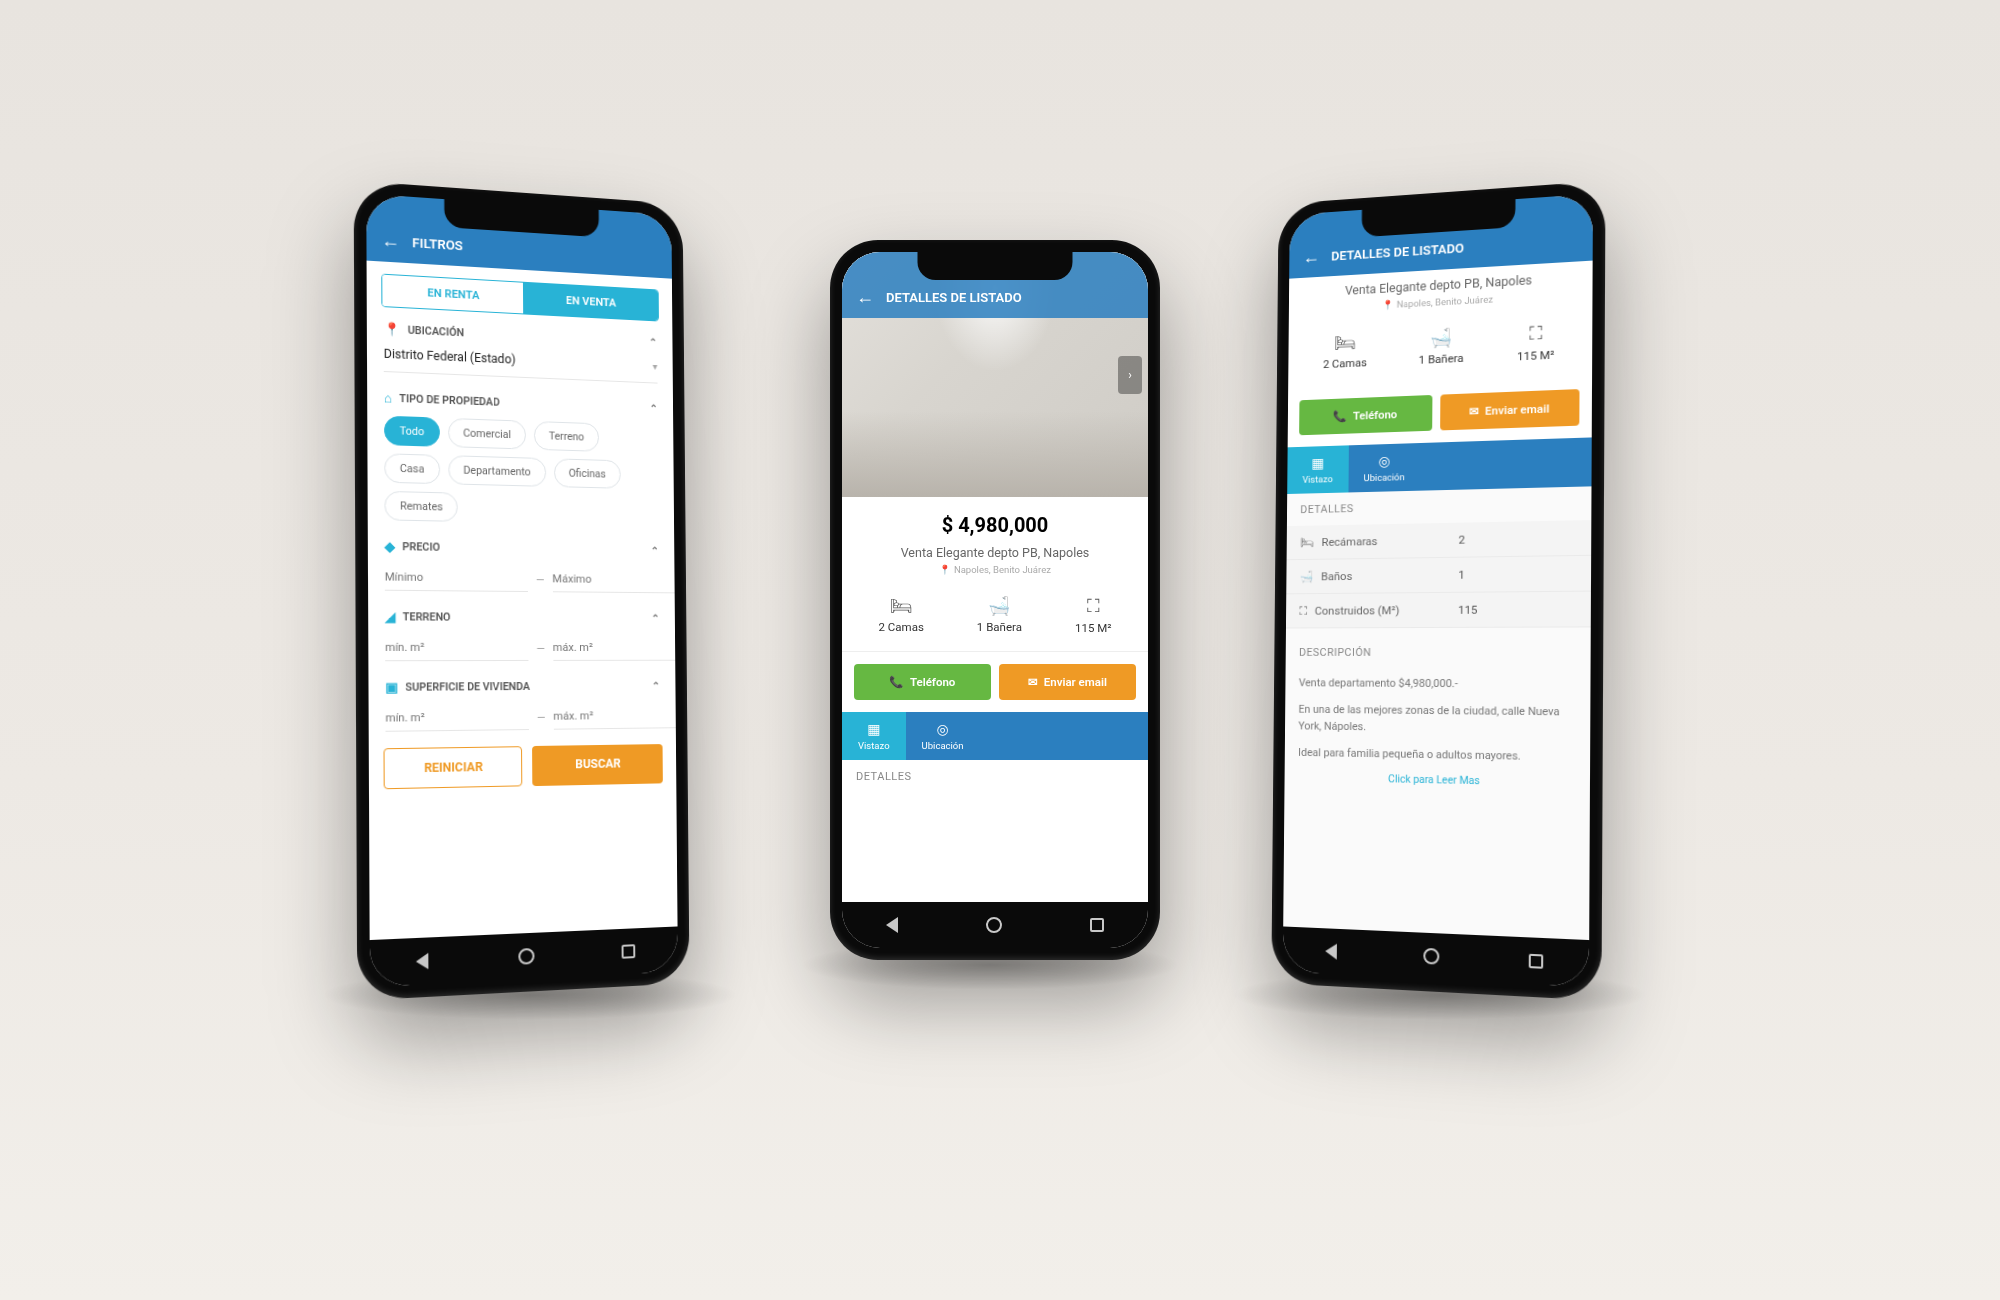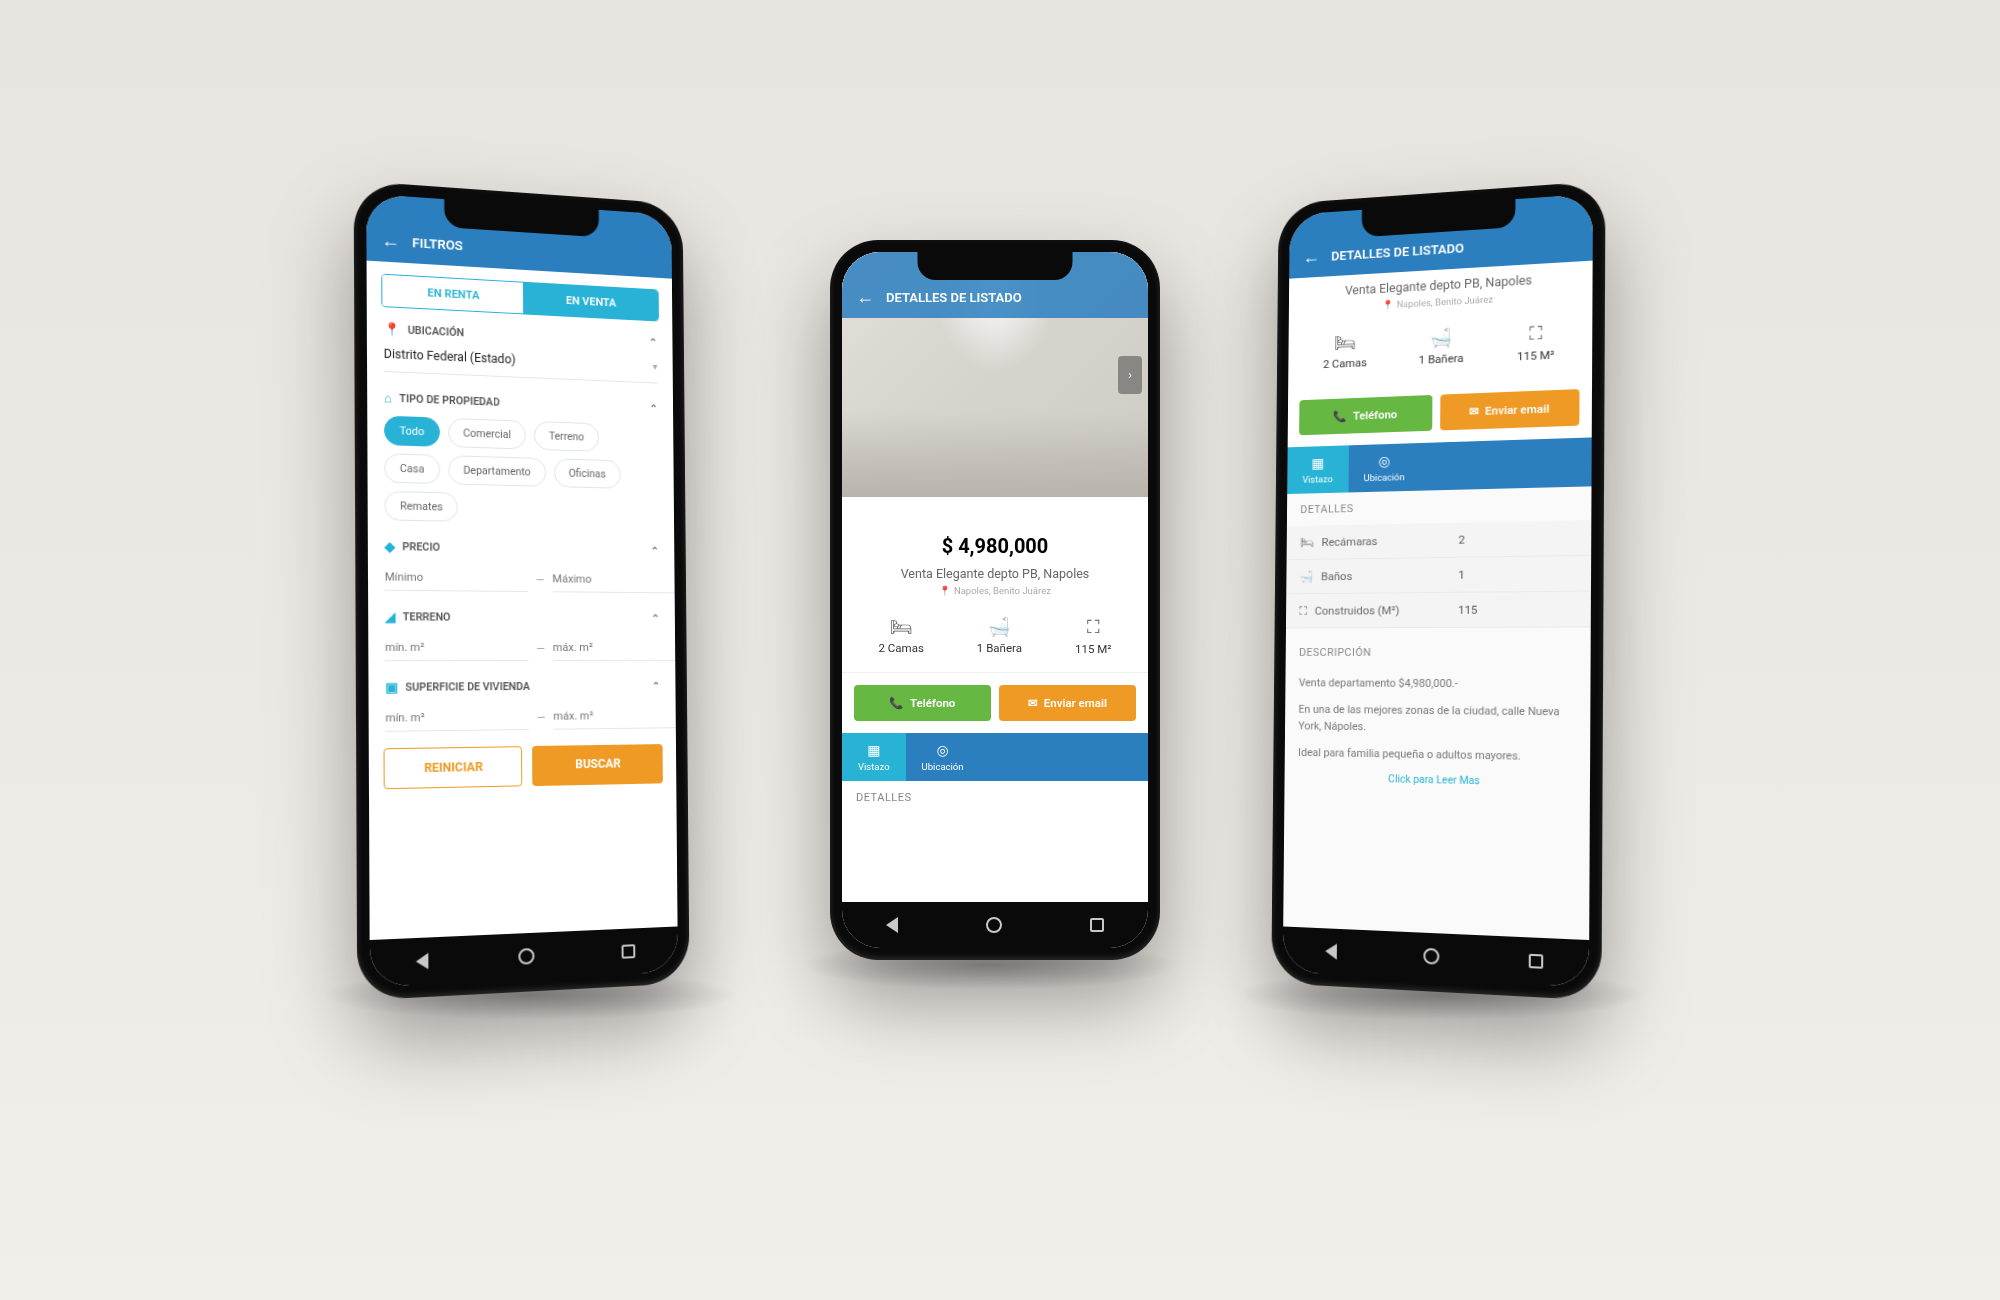--- a/index.html
+++ b/index.html
@@ -95,21 +95,21 @@
 .btn.solid { background:#ef9a25; color:#fff; }
 
 
 .hero { height: 245px; background: linear-gradient(135deg,#e3e0db 0%, #d8d5cf 40%, #cfccc6 100%); position:relative; }
 .hero::after { content:''; position:absolute; inset:0;
   background:
     radial-gradient(ellipse at 50% 15%, rgba(255,255,255,0.9) 0, transparent 28%),
     linear-gradient(0deg, #b8b3ab 0%, transparent 35%);
 }
 .hero-arrow { position:absolute; right:6px; top:50%; transform:translateY(-50%); width:24px; height:38px; background:rgba(0,0,0,0.35); border-radius:4px; display:flex; align-items:center; justify-content:center; color:#fff; font-size:12px; z-index:2;}
-.price { text-align:center; font-size:20px; font-weight:700; padding:16px 0 8px;margin-top:21px; }
+.price { text-align:center; font-size:20px; font-weight:700; padding:16px 0 8px; }
 .title { text-align:center; font-size:12.5px; color:#666; padding:0 10px; }
 .subtitle { text-align:center; font-size:9.5px; color:#aaa; padding:4px 0 14px; display:flex; justify-content:center; align-items:center; gap:3px; }
 .stats { display:flex; justify-content:space-around; padding:6px 10px 16px; border-bottom:1px solid #eee; }
 .stat { text-align:center; font-size:11.5px; color:#333; }
 .stat .ico { display:block; font-size:18px; color:#555; margin-bottom:4px; }
 .ctarow { display:flex; gap:8px; padding:12px 12px; }
 .cta { flex:1; padding:11px 0; border-radius:4px; font-size:11.5px; font-weight:600; color:#fff; display:flex; align-items:center; justify-content:center; gap:6px; }
 .cta.green { background:#66b842; }
 .cta.orange { background:#ef9a25; }
 .tabs { display:flex; background:#2b7fbf; }

